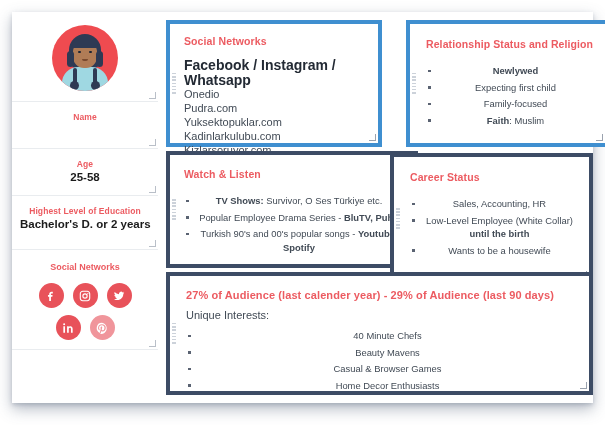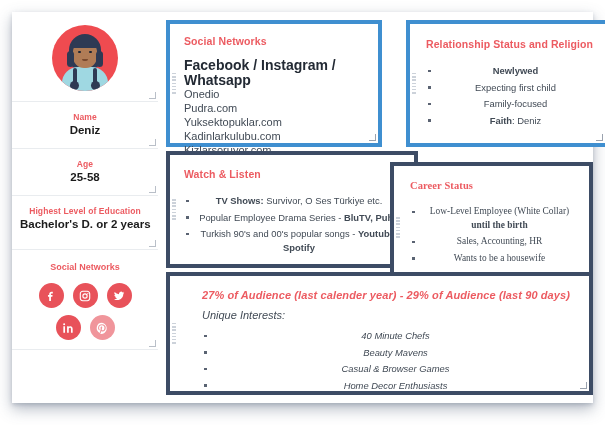--- a/index.html
+++ b/index.html
@@ -158,29 +158,29 @@
     left: 2px; top: 5.5px;
     width: 2.6px; height: 2.6px;
     background: #5a6372;
   }
   .plain-line { font-size: 11px; color: #414a55; line-height: 14px; }
 
   
   #panel-social      { left: 8px;   top: 8px;   width: 216px; height: 127px; }
   #panel-relation    { left: 248px; top: 8px;   width: 203px; height: 127px; }
   #panel-watch       { left: 8px;   top: 139px; width: 252px; height: 117px; }
-  #panel-career      { left: 232px; top: 150px; width: 203px; height: 131px; font-family: Liberation Serif, serif; }
+  #panel-career      { left: 232px; top: 141px; width: 203px; height: 131px; }
   #panel-audience    { left: 8px;   top: 260px; width: 427px; height: 123px; }
 
   .panel-inner { padding: 10px 10px 6px 14px; height: 100%; }
   #panel-social   .panel-inner { padding-top: 11px; }
   #panel-relation .panel-inner { padding-top: 14px; padding-left: 16px;}
   #panel-watch    .panel-inner { padding-top: 13px; }
   #panel-career   .panel-inner { padding-top: 14px; padding-left: 16px;}
-  #panel-audience .panel-inner { padding-top: 13px; padding-left: 32px; font-style: italic;}
+  #panel-audience .panel-inner { padding-top: 13px; padding-left: 16px;}
 
   .t-gap-lg { height: 14px; }
   .t-gap-md { height: 11px; }
   .t-gap-sm { height: 7px; }
 </style>
 </head>
 <body>
 
 <div id="page-frame">
 
@@ -201,21 +201,20 @@
         <div class="av-braidR"></div>
         <div class="av-eyeL"></div>
         <div class="av-eyeR"></div>
         <div class="av-mouth"></div>
       </div>
       <div class="res-handle"></div>
     </div>
 
     <div class="side-card" id="name-card">
       <div class="side-label">Name</div>
-      <div class="side-value">Deniz</div>
       <div class="res-handle"></div>
     </div>
 
     <div class="side-card" id="age-card">
       <div class="side-label">Age</div>
       <div class="side-value">25-58</div>
       <div class="res-handle"></div>
     </div>
 
     <div class="side-card" id="edu-card">
@@ -280,21 +279,21 @@
 
     <div class="panel blue" id="panel-relation">
       <div class="grip"></div>
       <div class="panel-inner">
         <div class="p-title">Relationship Status and Religion</div>
         <div class="t-gap-lg"></div>
         <ul class="p-list">
           <li><b>Newlywed</b><span></span></li>
           <li><span>Expecting first child</span></li>
           <li><span>Family-focused</span></li>
-          <li><b>Faith</b><span>: Deniz</span></li>
+          <li><b>Faith</b><span>: Muslim</span></li>
         </ul>
       </div>
       <div class="res-handle2"></div>
     </div>
 
     <div class="panel navy" id="panel-watch">
       <div class="grip"></div>
       <div class="panel-inner">
         <div class="p-title">Watch &amp; Listen</div>
         <div class="t-gap-lg"></div>
@@ -306,22 +305,22 @@
       </div>
       <div class="res-handle2"></div>
     </div>
 
     <div class="panel navy" id="panel-career">
       <div class="grip"></div>
       <div class="panel-inner">
         <div class="p-title">Career Status</div>
         <div class="t-gap-lg"></div>
         <ul class="p-list">
+          <li><span>Sales, Accounting, HR</span></li>
           <li><span>Low-Level Employee (White Collar) </span><b>until the birth</b></li>
-          <li><span>Sales, Accounting, HR</span></li>
           <li><span>Wants to be a housewife</span></li>
         </ul>
       </div>
       <div class="res-handle2"></div>
     </div>
 
     <div class="panel navy" id="panel-audience">
       <div class="grip"></div>
       <div class="panel-inner">
         <div class="p-title big">27% of Audience (last calender year) - 29% of Audience (last 90 days)</div>

